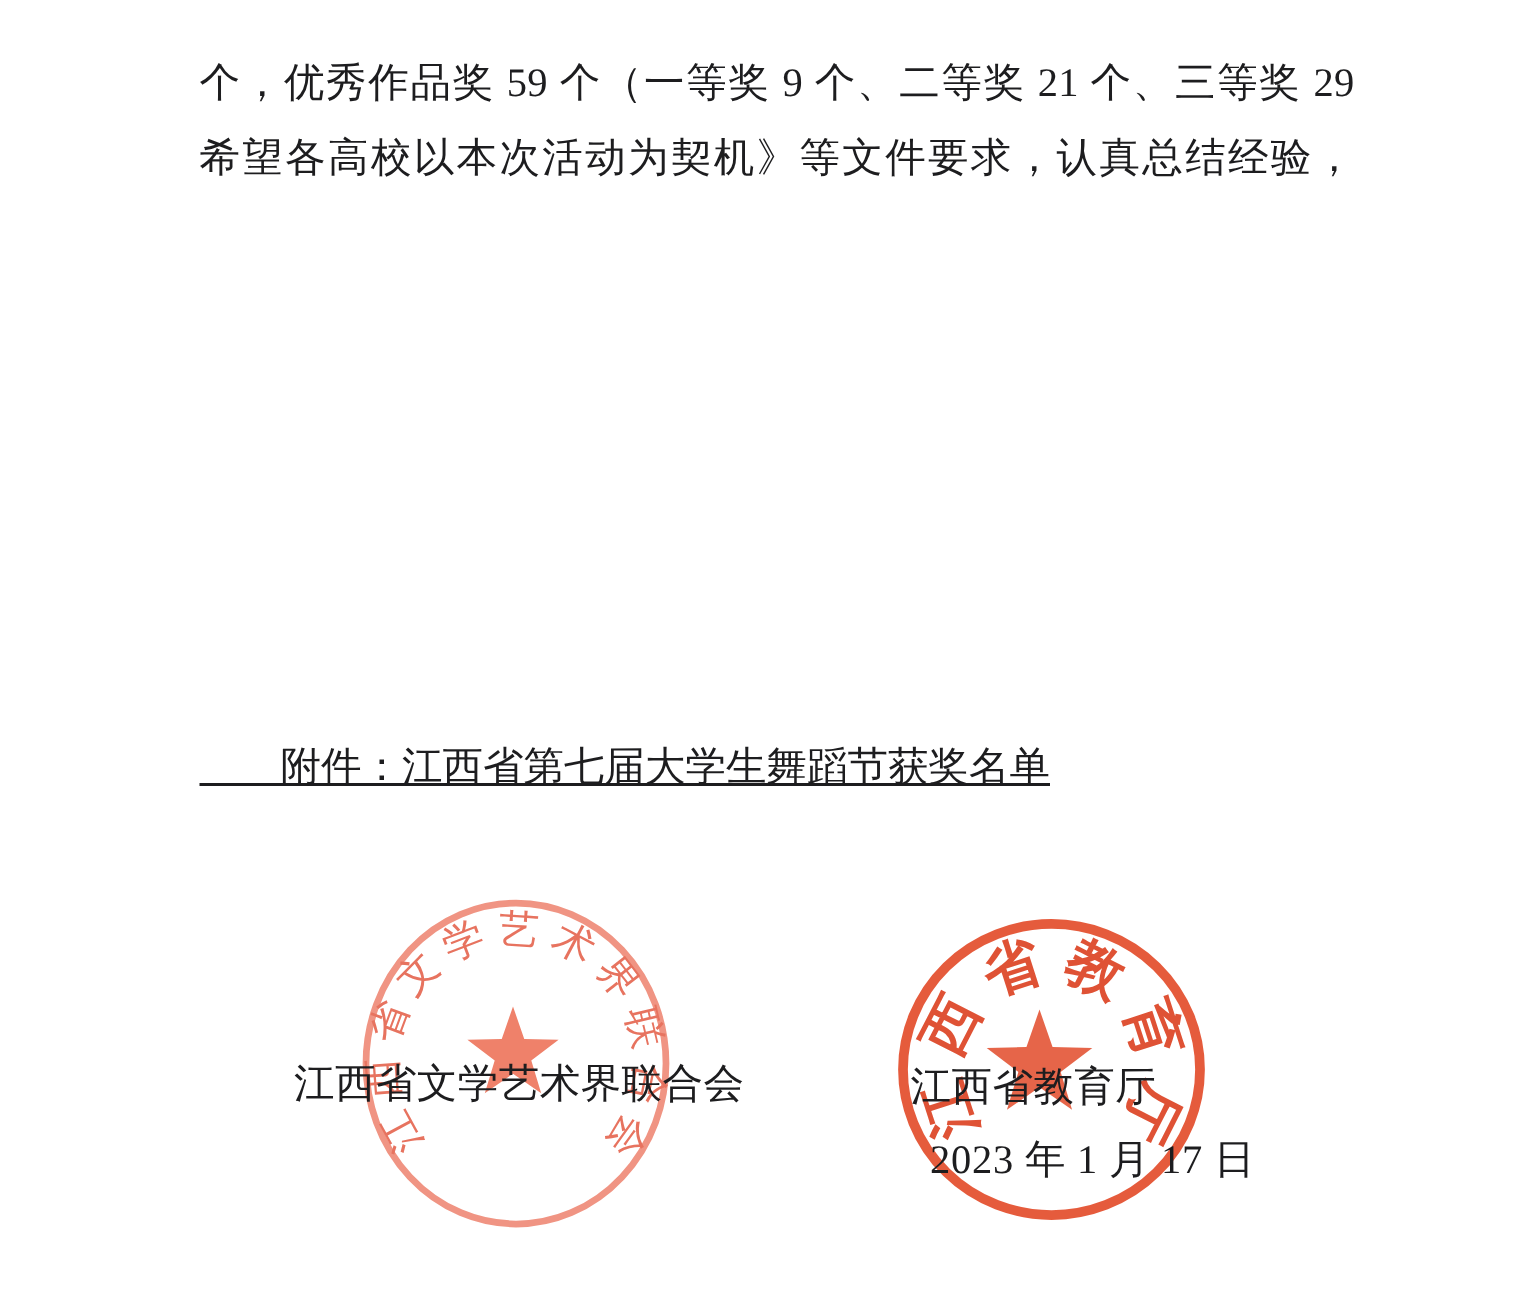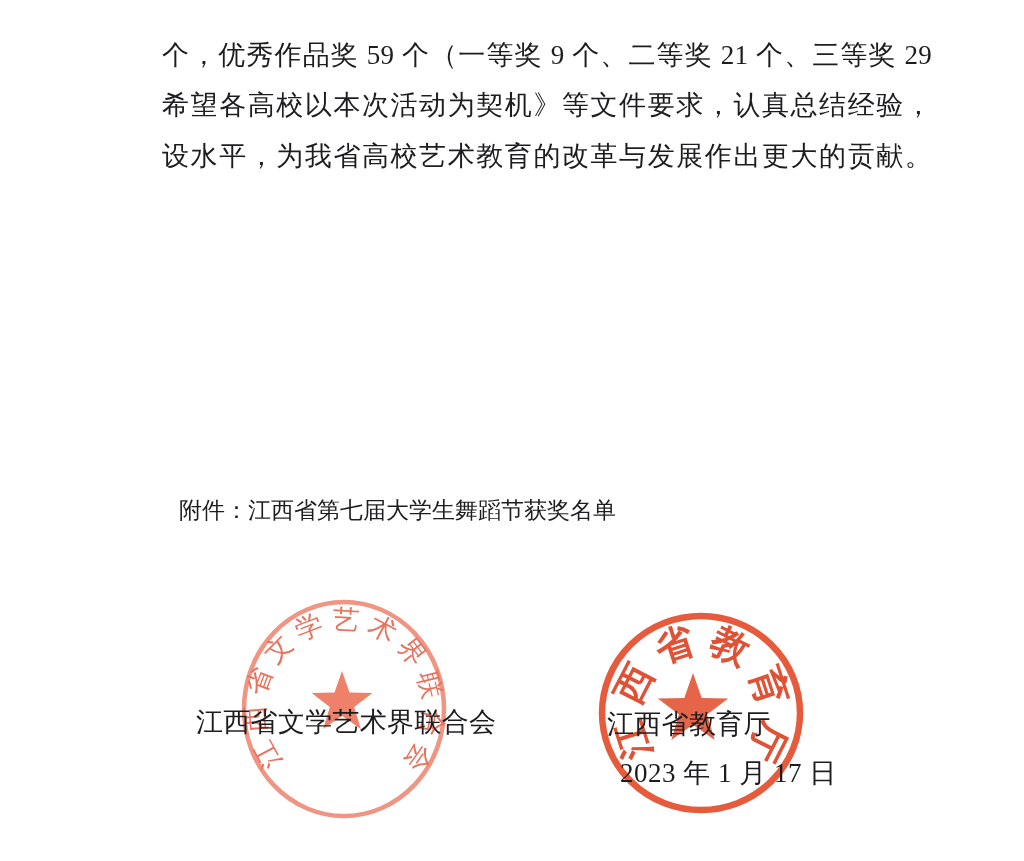--- a/index.html
+++ b/index.html
@@ -13,38 +13,38 @@
     color: #1d1d1f;
   }
   .body-text {
     position: absolute;
     left: 133px;
     top: 30px;
     width: 770px;
     font-size: 27px;
     line-height: 50.3px;
     letter-spacing: 0.2px;
-    margin-left: 29px;
   }
   .body-line {
     text-align: justify;
     text-align-last: justify;
     text-justify: inter-character;
     white-space: nowrap;
     height: 50.3px;
     overflow: visible;
   }
   .attachment-line {
     position: absolute;
     left: 133px;
     top: 486px;
     width: 820px;
-    font-size: 23px;
+    font-size: 27px;
     line-height: 50px;
     white-space: nowrap;
+    text-decoration: underline;
   }
   .sig {
     position: absolute;
     font-size: 27px;
     line-height: 32px;
     white-space: nowrap;
     z-index: 3;
   }
   .sig-left  { left: 196px; top: 706px; letter-spacing: 0.3px; }
   .sig-right { left: 607px; top: 708px; letter-spacing: 0.3px; }
@@ -83,21 +83,20 @@
     <ellipse cx="105" cy="103" rx="99" ry="97" fill="none" stroke-width="6.5" stroke="#e44f2e"></ellipse>
     <polygon points="97,63 105.7,88 132.2,88.6 111.1,104.6 118.7,129.9 97,114.8 75.3,129.9 82.9,104.6 61.8,88.6 88.3,88" opacity="0.92" fill="#e24c2a"></polygon>
     <text class="seal-arc-text" font-size="38" font-weight="bold" letter-spacing="9" fill="#dd4526">
       <textPath href="#rightArc" startOffset="5">江西省教育厅</textPath>
     </text>
   </svg>
 
   <div class="body-text">
     <div class="body-line">个，优秀作品奖 59 个（一等奖 9 个、二等奖 21 个、三等奖 29</div>
     <div class="body-line">希望各高校以本次活动为契机》等文件要求，认真总结经验，</div>
-    <div class="body-line">设水平，为我省高校艺术教育的改革与发展作出更大的贡献。</div>
   </div>
 
   <div class="attachment-line">　　附件：江西省第七届大学生舞蹈节获奖名单</div>
 
   <div class="sig sig-left">江西省文学艺术界联合会</div>
   <div class="sig sig-right">江西省教育厅</div>
   <div class="sig sig-date">2023 年 1 月 17 日</div>
 
 </div>
 

